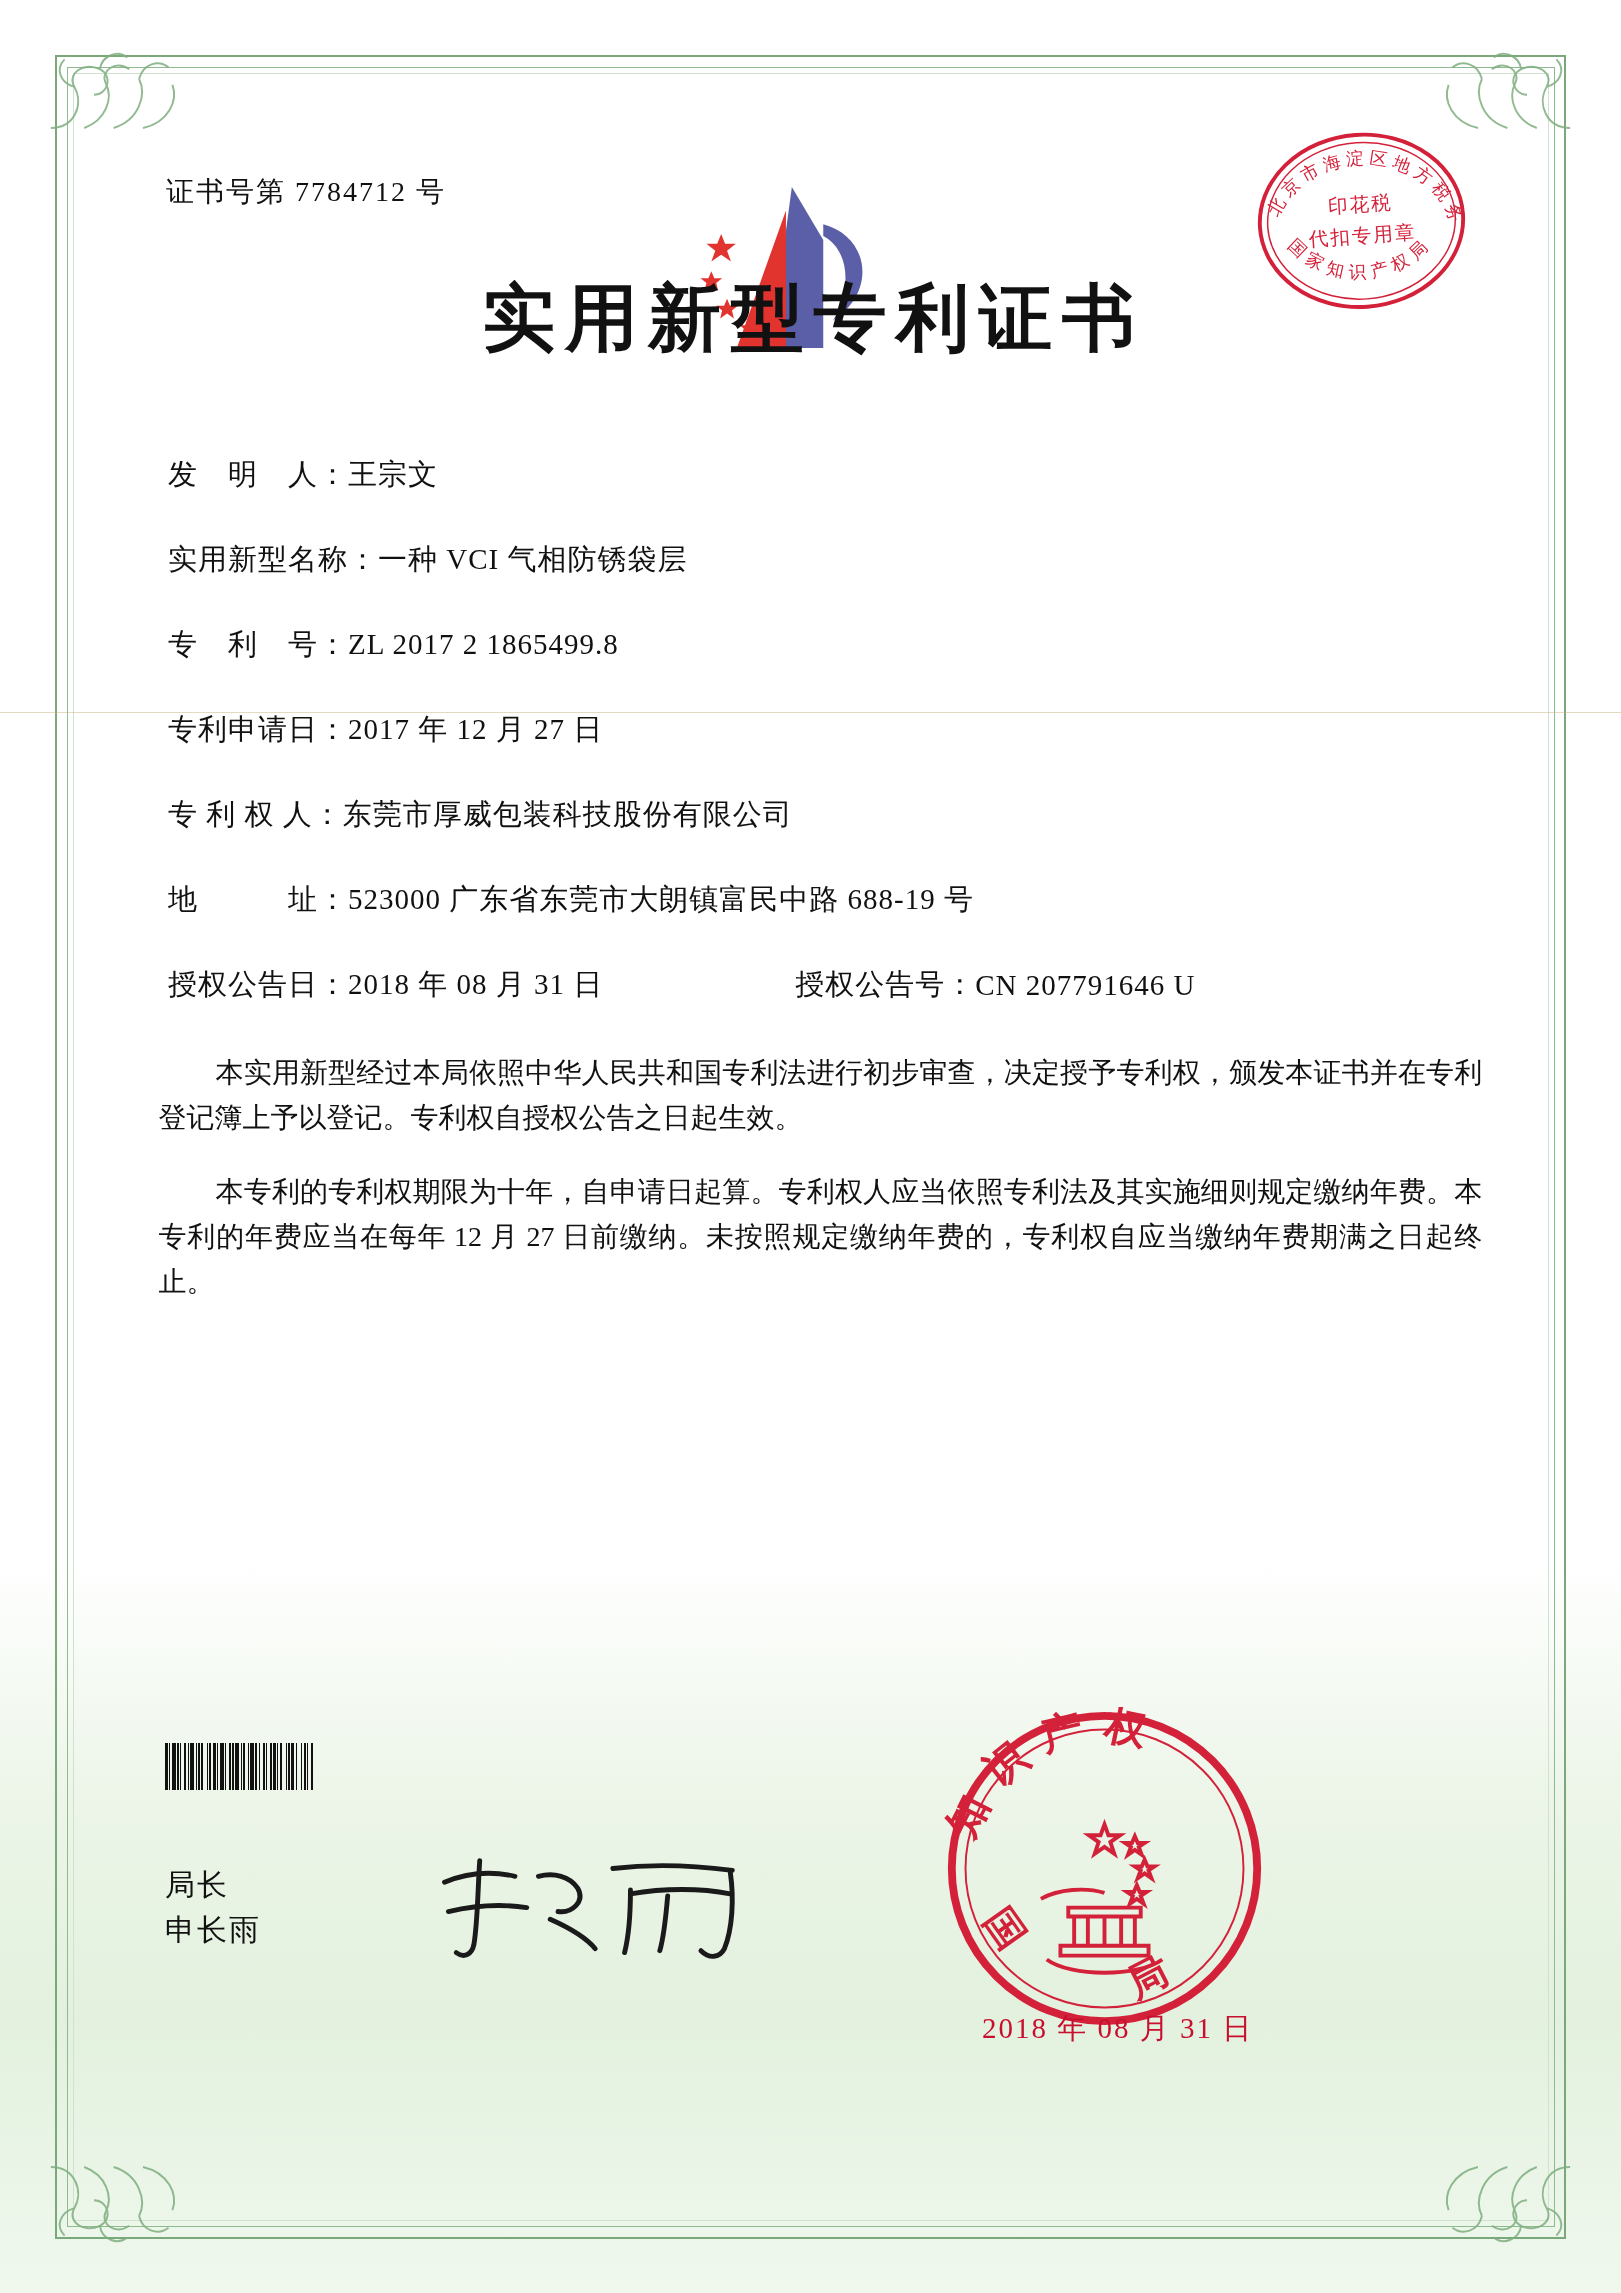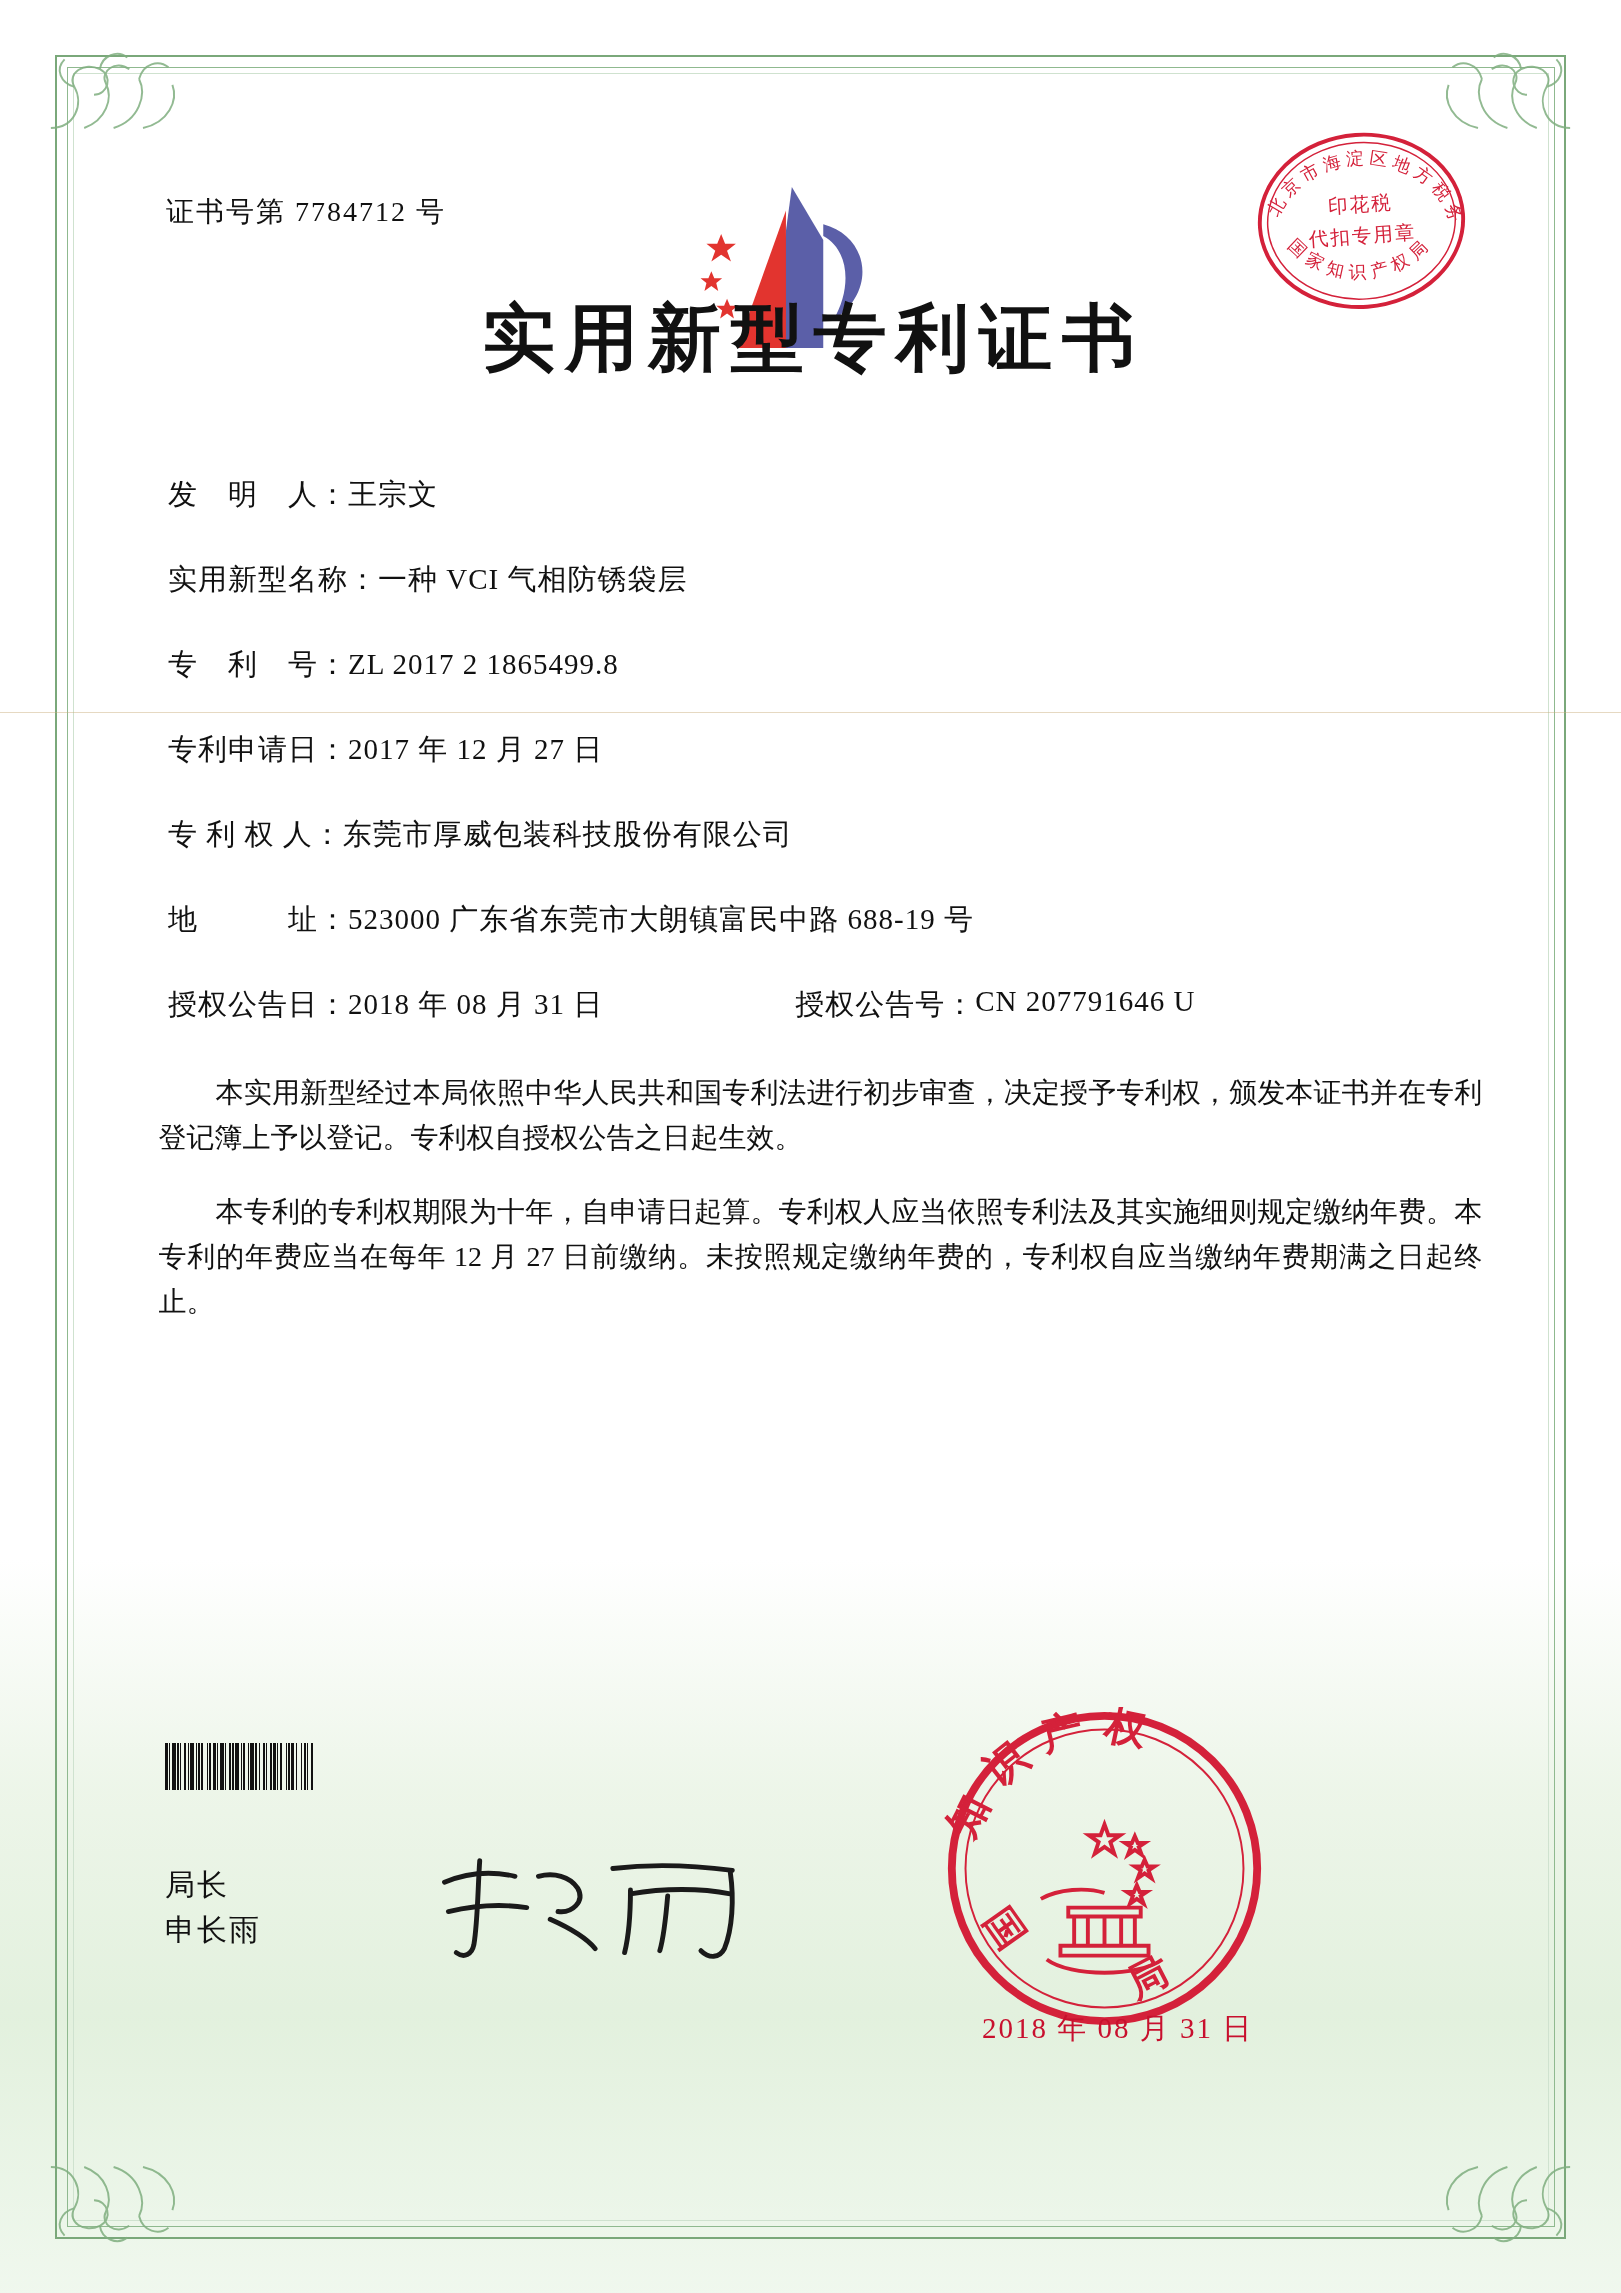--- a/index.html
+++ b/index.html
@@ -67,21 +67,21 @@
   
   .scanline {
     position: absolute;
     left: 0; right: 0; top: 712px;
     height: 1px;
     background: rgba(200,170,120,0.45);
   }
 
   .content {
     position: absolute;
-    left: 137px; top: 154px;
+    left: 137px; top: 134px;
     width: 1353px;
   }
 
   .cert-no {
     font-size: 28px;
     letter-spacing: 2px;
     color: #111;
     margin: 39px 0 0 29px;
   }
 
@@ -129,21 +129,21 @@
   .field-value {
     flex: 1 1 auto;
     letter-spacing: 1px;
   }
   .field-row.double {
     justify-content: flex-start;
   }
   .field-row.double .pair2 {
     margin-left: 192px;
     display: flex;
-    align-items: flex-start;
+    align-items: center;
   }
 
   .paragraphs {
     margin-top: 15px;
     padding-left: 21.6px;
     padding-right: 7.8px;
   }
   .para {
     font-size: 28px;
     line-height: 1.62;

